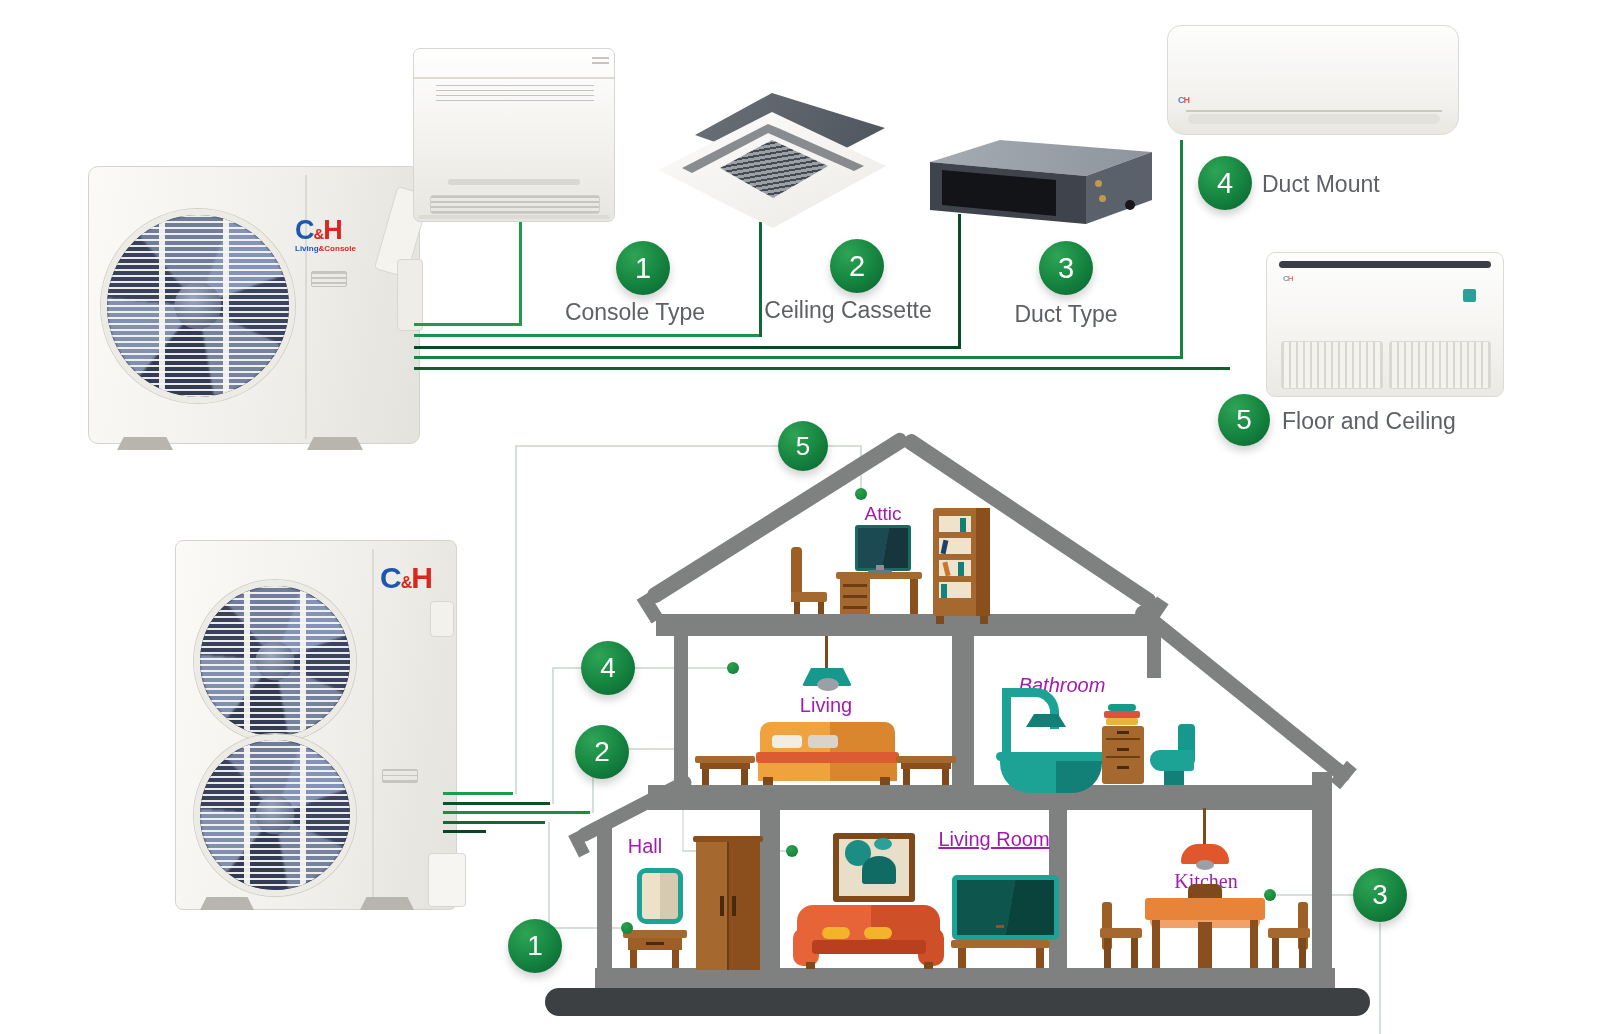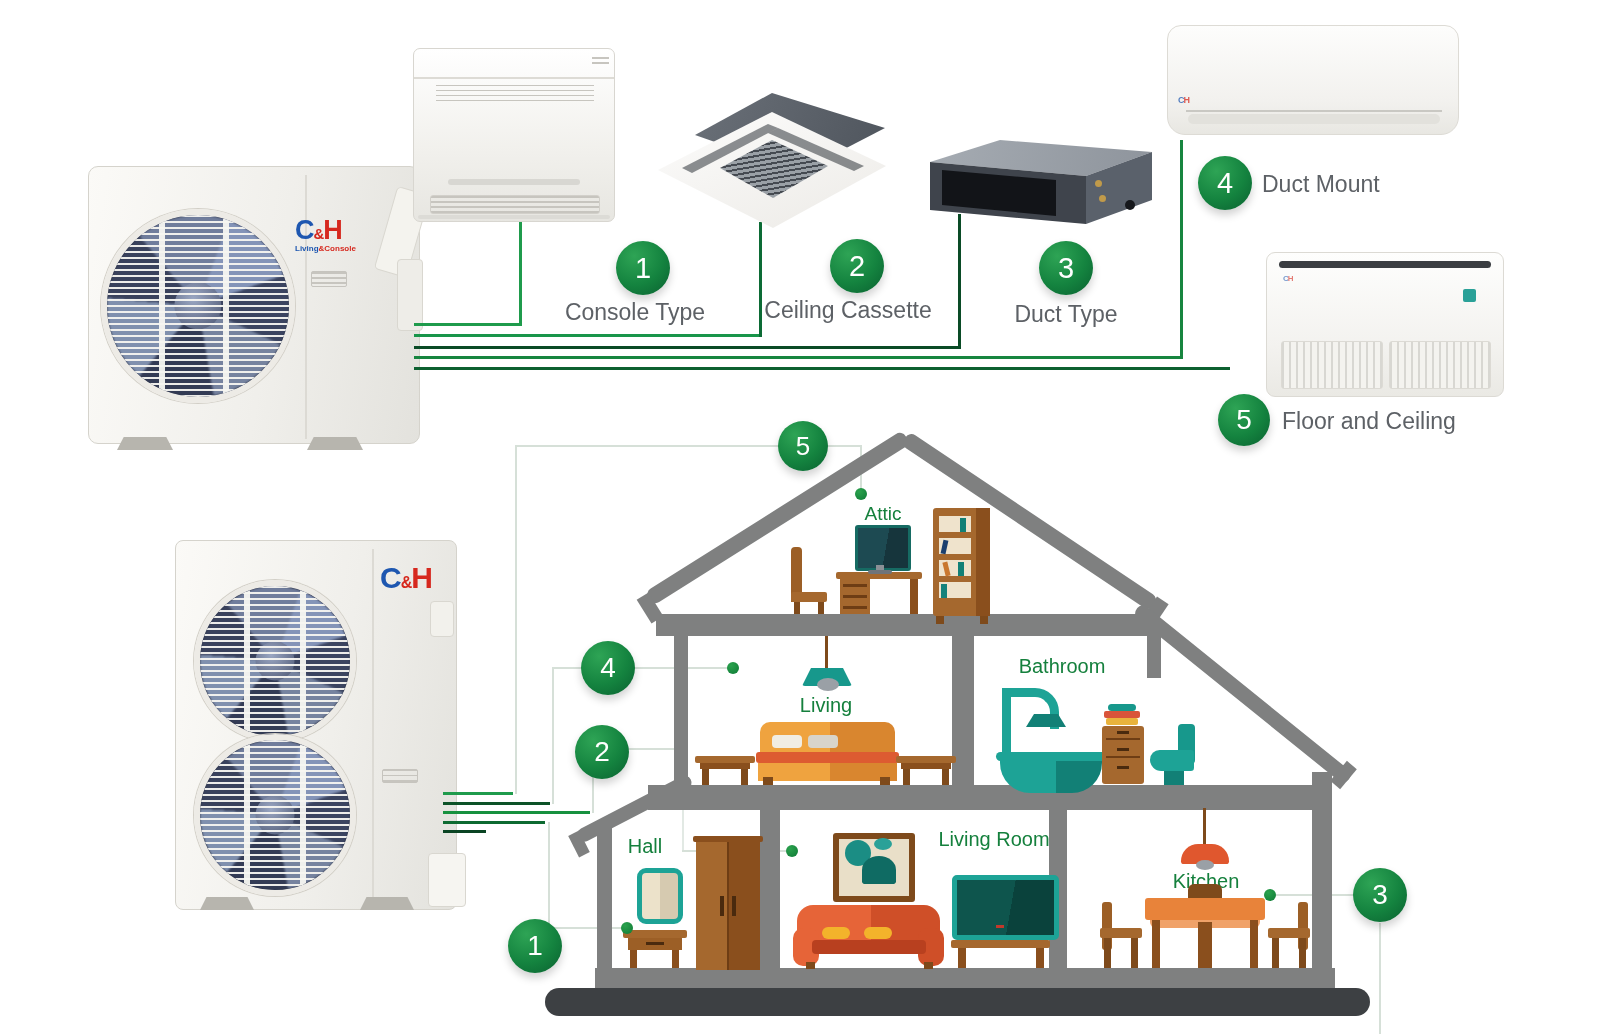--- a/index.html
+++ b/index.html
@@ -10,21 +10,21 @@
   .gl{position:absolute;}
   .tl{position:absolute;background:#d6e0d8;}
   
   .badge{position:absolute;border-radius:50%;color:#fff;display:flex;align-items:center;justify-content:center;
          background:radial-gradient(circle at 34% 28%,#2ea455 0%,#14833f 55%,#0a6030 100%);
          box-shadow:0 5px 9px rgba(0,0,0,.18);font-weight:400;}
   .dot{position:absolute;width:12px;height:12px;border-radius:50%;
        background:radial-gradient(circle at 35% 30%,#2aa24d,#0f7a36);}
   
   .leglab{position:absolute;color:#5d6166;font-size:23px;white-space:nowrap;}
-  .roomlab{position:absolute;color:#15803d;font-size:20px;white-space:nowrap;}
+  .roomlab{position:absolute;color:#a21caf;font-size:20px;white-space:nowrap;}
   .ctr{transform:translateX(-50%);}
   
   .wall{position:absolute;background:#7f8080;}
   .slope{position:absolute;background:#7f8080;transform-origin:left center;border-radius:7px;}
   .stub{position:absolute;background:#7f8080;}
   
   .ou{position:absolute;background:linear-gradient(100deg,#fbfaf7 0%,#f0efeb 55%,#e3e2dd 100%);
       border:1px solid #d5d3cc;border-radius:10px;}
   .fan{position:absolute;border-radius:50%;border:6px solid #edebe6;box-shadow:0 0 0 1px #d2cfc7;overflow:hidden;
        background:radial-gradient(circle at 50% 45%,#525b72 0%,#39415a 45%,#23283a 100%);}
@@ -205,24 +205,24 @@
   <div class="wall" style="left:674px;top:630px;width:14px;height:158px;"></div>
   <div class="wall" style="left:952px;top:630px;width:22px;height:158px;"></div>
   <div class="wall" style="left:1147px;top:630px;width:14px;height:48px;"></div>
   <div class="wall" style="left:597px;top:826px;width:15px;height:162px;"></div>
   <div class="wall" style="left:760px;top:800px;width:20px;height:188px;"></div>
   <div class="wall" style="left:1049px;top:800px;width:18px;height:188px;"></div>
   <div class="wall" style="left:1312px;top:772px;width:20px;height:216px;"></div>
 
   <div class="roomlab ctr" style="left:883px;top:503px;font-size:19px;">Attic</div>
   <div class="roomlab ctr" style="left:826px;top:694px;">Living</div>
-  <div class="roomlab ctr" style="left:1062px;top:655px;">Bathroom</div>
+  <div class="roomlab ctr" style="left:1062px;top:674px;font-style:italic;">Bathroom</div>
   <div class="roomlab ctr" style="left:645px;top:835px;">Hall</div>
-  <div class="roomlab ctr" style="left:994px;top:828px;">Living Room</div>
-  <div class="roomlab ctr" style="left:1206px;top:870px;">Kitchen</div>
+  <div class="roomlab ctr" style="left:994px;top:828px;text-decoration:underline;">Living Room</div>
+  <div class="roomlab ctr" style="left:1206px;top:870px;font-family:Liberation Serif, serif;">Kitchen</div>
 
   <div>
     <div class="abs" style="left:791px;top:547px;width:11px;height:55px;background:#9c5f26;border-radius:4px 4px 0 0;"></div>
     <div class="abs wood" style="left:791px;top:592px;width:36px;height:10px;border-radius:2px;"></div>
     <div class="abs woodx" style="left:794px;top:602px;width:6px;height:12px;"></div>
     <div class="abs woodx" style="left:818px;top:602px;width:6px;height:12px;"></div>
   </div>
   <div>
     <div class="abs wood" style="left:836px;top:572px;width:86px;height:7px;border-radius:2px;"></div>
     <div class="abs wood" style="left:840px;top:579px;width:30px;height:35px;"></div>

